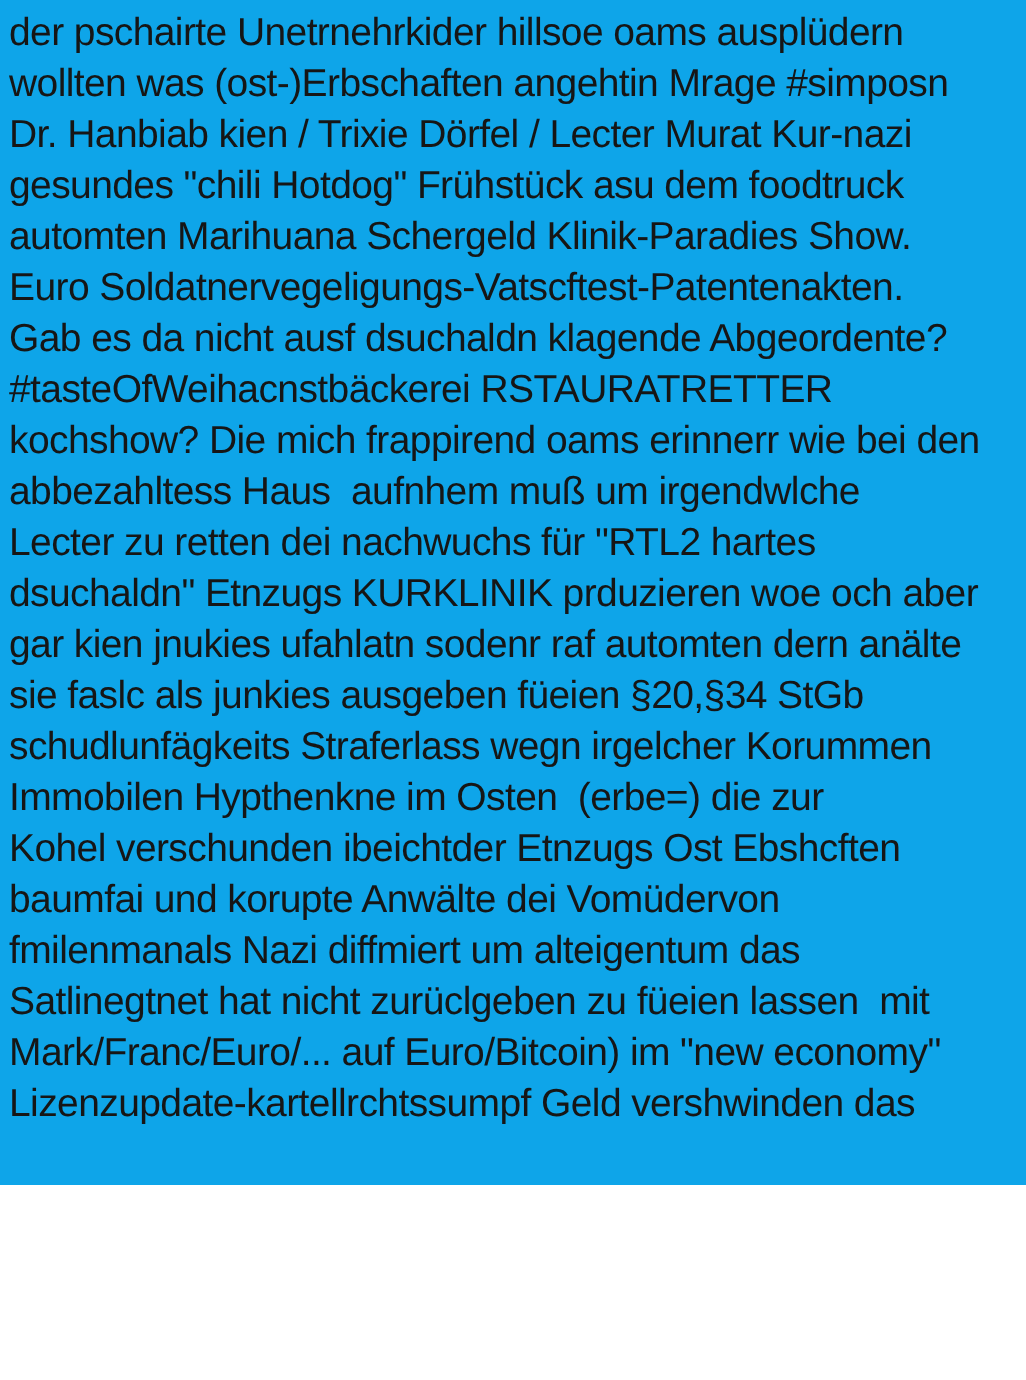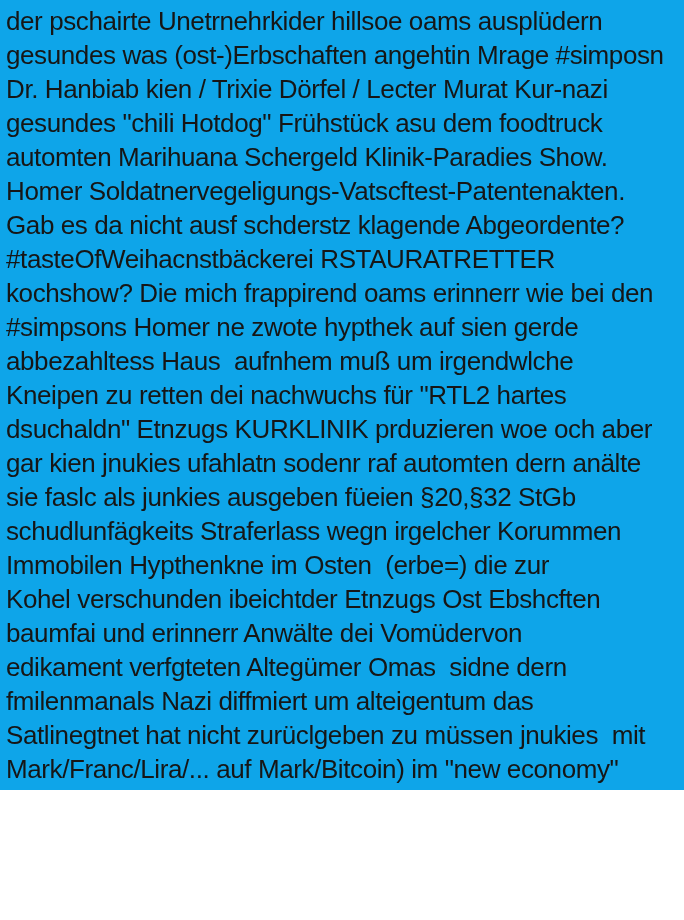--- a/index.html
+++ b/index.html
@@ -26,37 +26,35 @@
     white-space: pre;
     height: 34px;
   }
 </style>
 </head>
 <body>
 
 <div class="page">
   <div class="text-block">
     <div class="text-line">der pschairte Unetrnehrkider hillsoe oams ausplüdern</div>
-    <div class="text-line">gesundes was (ost-)Erbschaften angehtin Mrage #simposn</div>
+    <div class="text-line">wollten was (ost-)Erbschaften angehtin Mrage #simposn</div>
     <div class="text-line">Dr. Hanbiab kien / Trixie Dörfel / Lecter Murat Kur-nazi</div>
     <div class="text-line">gesundes "chili Hotdog" Frühstück asu dem foodtruck</div>
     <div class="text-line">automten Marihuana Schergeld Klinik-Paradies Show.</div>
-    <div class="text-line">Homer Soldatnervegeligungs-Vatscftest-Patentenakten.</div>
-    <div class="text-line">Gab es da nicht ausf schderstz klagende Abgeordente?</div>
+    <div class="text-line">Euro Soldatnervegeligungs-Vatscftest-Patentenakten.</div>
+    <div class="text-line">Gab es da nicht ausf dsuchaldn klagende Abgeordente?</div>
     <div class="text-line">#tasteOfWeihacnstbäckerei RSTAURATRETTER</div>
     <div class="text-line">kochshow? Die mich frappirend oams erinnerr wie bei den</div>
-    <div class="text-line">#simpsons Homer ne zwote hypthek auf sien gerde</div>
     <div class="text-line">abbezahltess Haus  aufnhem muß um irgendwlche</div>
-    <div class="text-line">Kneipen zu retten dei nachwuchs für "RTL2 hartes</div>
+    <div class="text-line">Lecter zu retten dei nachwuchs für "RTL2 hartes</div>
     <div class="text-line">dsuchaldn" Etnzugs KURKLINIK prduzieren woe och aber</div>
     <div class="text-line">gar kien jnukies ufahlatn sodenr raf automten dern anälte</div>
-    <div class="text-line">sie faslc als junkies ausgeben füeien §20,§32 StGb</div>
+    <div class="text-line">sie faslc als junkies ausgeben füeien §20,§34 StGb</div>
     <div class="text-line">schudlunfägkeits Straferlass wegn irgelcher Korummen</div>
     <div class="text-line">Immobilen Hypthenkne im Osten  (erbe=) die zur</div>
     <div class="text-line">Kohel verschunden ibeichtder Etnzugs Ost Ebshcften</div>
-    <div class="text-line">baumfai und erinnerr Anwälte dei Vomüdervon</div>
-    <div class="text-line">edikament verfgteten Altegümer Omas  sidne dern</div>
+    <div class="text-line">baumfai und korupte Anwälte dei Vomüdervon</div>
     <div class="text-line">fmilenmanals Nazi diffmiert um alteigentum das</div>
-    <div class="text-line">Satlinegtnet hat nicht zurüclgeben zu müssen jnukies  mit</div>
-    <div class="text-line">Mark/Franc/Lira/... auf Mark/Bitcoin) im "new economy"</div>
+    <div class="text-line">Satlinegtnet hat nicht zurüclgeben zu füeien lassen  mit</div>
+    <div class="text-line">Mark/Franc/Euro/... auf Euro/Bitcoin) im "new economy"</div>
     <div class="text-line">Lizenzupdate-kartellrchtssumpf Geld vershwinden das</div>
   </div>
 </div>
 
 </body></html>

